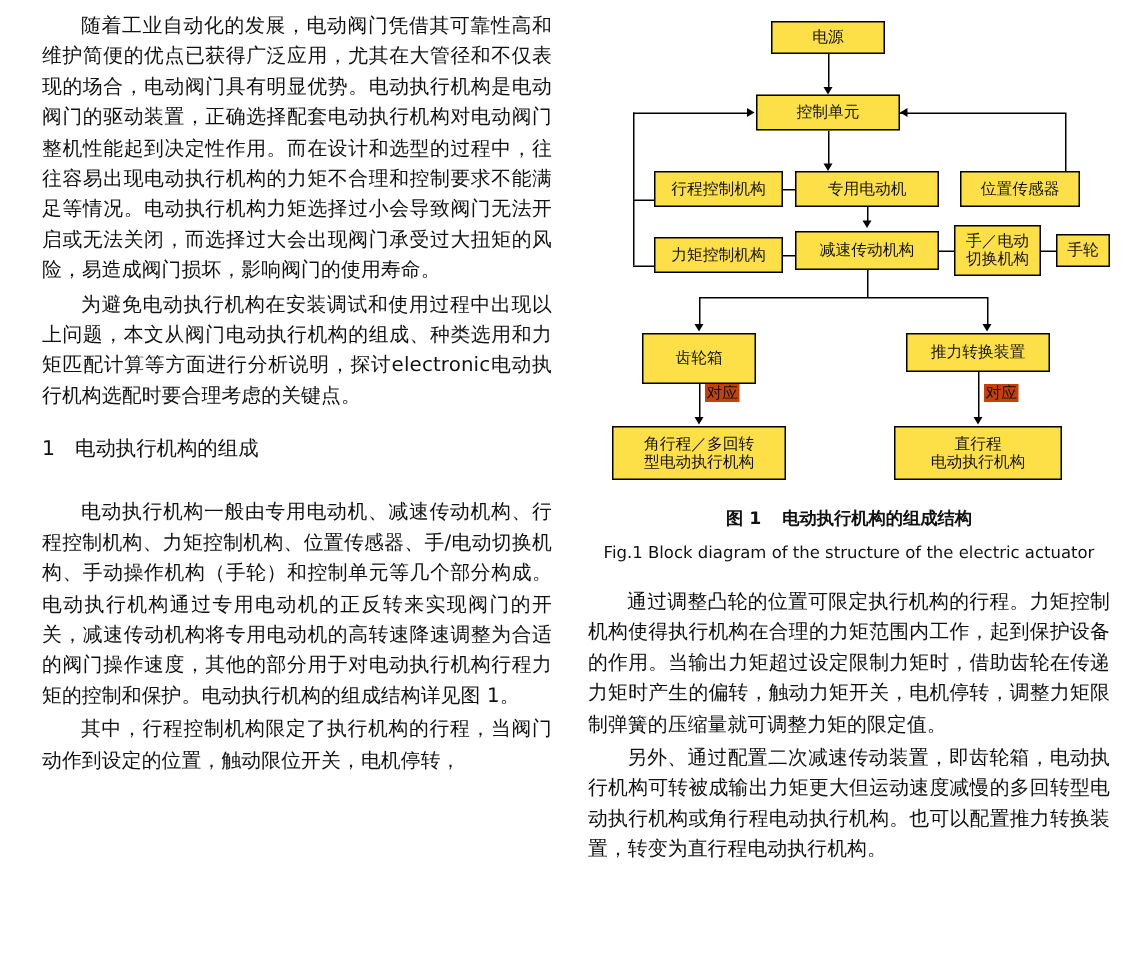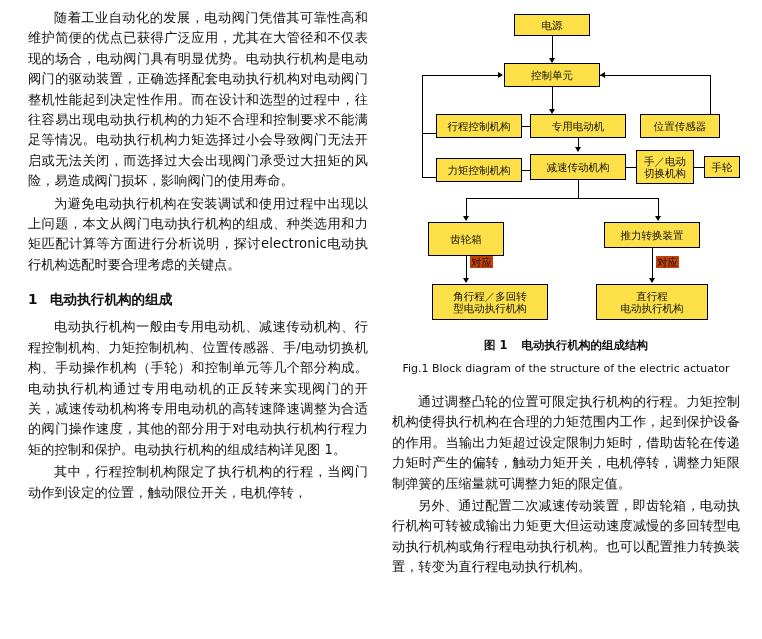--- a/index.html
+++ b/index.html
@@ -37,22 +37,22 @@
     line-height: 20.4px;
     text-align: justify;
     text-indent: 26px;
     letter-spacing: 0.1px;
   }
   p.body + p.body {
     margin-top: 2px;
   }
   h2.section {
     font-size: 13.6px;
-    font-weight: bold;
-    margin: 14px 0 8px 0;
+    font-weight: normal;
+    margin: 14px 0 23px 0;
     line-height: 20px;
   }
   h2.section .num {
     display: inline-block;
     width: 22px;
   }
   
   .figure {
     position: relative;
     width: 348px;
@@ -230,21 +230,21 @@
 
       <div class="node" style="left:212px; top:214px; width:96px; height:26px;">推力转换装置</div>
 
       <div class="ln v" style="left:74px; top:240px; height:32px;"></div>
       <div class="ln v" style="left:260px; top:240px; height:32px;"></div>
       <div class="arrow down" style="left:70.5px; top:270px;"></div>
       <div class="arrow down" style="left:256.5px; top:270px;"></div>
       <div class="lbl" style="left:78px; top:248px;">对应</div>
       <div class="lbl" style="left:264px; top:248px;">对应</div>
 
-      <div class="node" style="left:16px; top:276px; width:116px; height:36px; flex-direction:column;margin-left:24px;">
+      <div class="node" style="left:16px; top:276px; width:116px; height:36px; flex-direction:column;">
         <span>角行程／多回转</span>
         <span>型电动执行机构</span>
       </div>
 
       <div class="node" style="left:204px; top:276px; width:112px; height:36px; flex-direction:column;">
         <span>直行程</span>
         <span>电动执行机构</span>
       </div>
 
       <div class="fig-cap">

